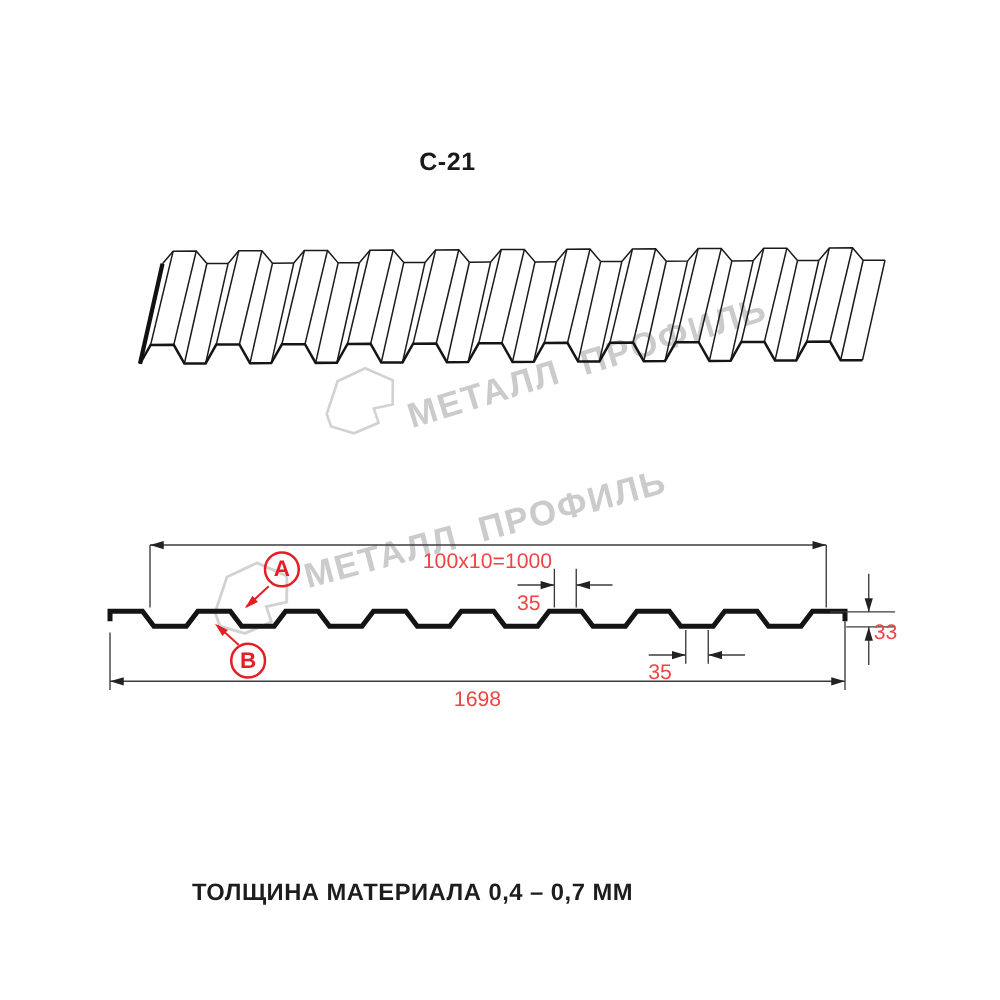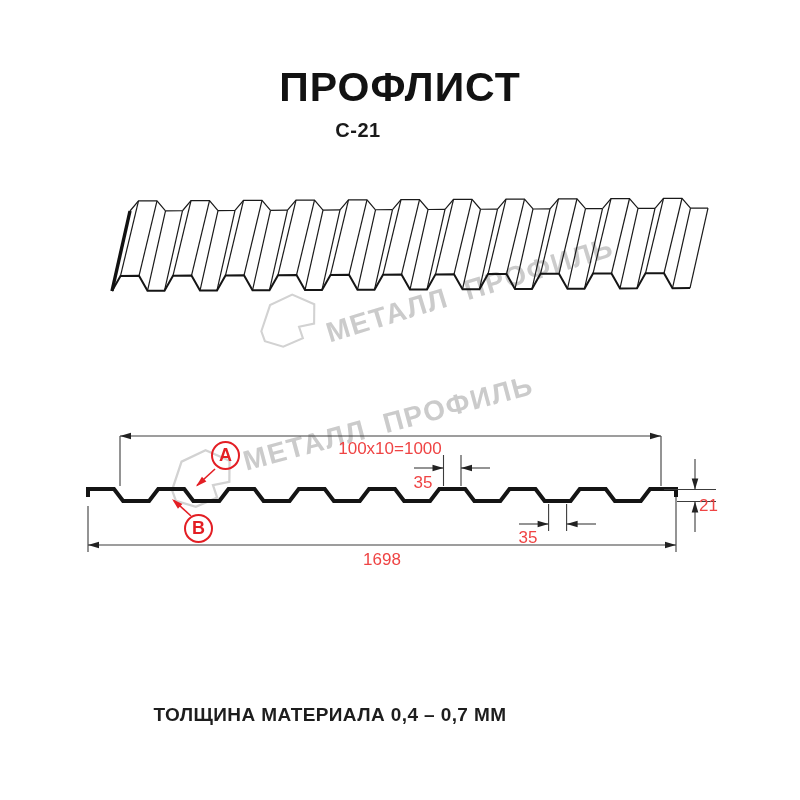--- a/index.html
+++ b/index.html
@@ -135,27 +135,26 @@
       <line x1="676" y1="497" x2="676" y2="552" stroke="#3c3c3c" stroke-width="1.1"></line>
       <line x1="88" y1="545" x2="676" y2="545" stroke="#3c3c3c" stroke-width="1.1"></line>
       <path d="M 88,545 L 99,541.7 L 99,548.3 Z" fill="#222"></path>
       <path d="M 676,545 L 665,548.3 L 665,541.7 Z" fill="#222"></path>
       <line x1="215" y1="469" x2="197" y2="485.5" stroke="#e31e24" stroke-width="1.6"></line>
       <path d="M 196,486.5 L 201.9664620792671,476.6871854059772 L 206.38272408123555,481.59194125412796 Z" fill="#e31e24"></path>
       <line x1="191" y1="516" x2="174" y2="500.5" stroke="#e31e24" stroke-width="1.6"></line>
       <path d="M 172,499 L 182.38272408123555,503.90805874587204 L 177.9664620792671,508.8128145940228 Z" fill="#e31e24"></path>
     </svg>
 
-  <div id="title" class="abs">ПРОФЛИСТ</div>
   <div id="subtitle" class="abs">С-21</div>
 
   <span class="abs dim ctr" style="left:315px;top:415px;width:150px;">100x10=1000</span>
   <span class="abs dim ctr" style="left:410px;top:449px;width:26px;">35</span>
   <span class="abs dim ctr" style="left:514px;top:504px;width:28px;">35</span>
-  <span class="abs dim" style="left:699px;top:472px;">21</span>
+  <span class="abs dim" style="left:699px;top:472px;">33</span>
   <span class="abs dim ctr" style="left:352px;top:526px;width:60px;">1698</span>
 
   <div class="abs marker" style="left:211px;top:441px;">
       <span>А</span>
     </div>
   <div class="abs marker" style="left:184px;top:514px;">
       <span>В</span>
     </div>
 
   <div id="footer" class="abs">ТОЛЩИНА МАТЕРИАЛА 0,4 – 0,7 ММ</div>

